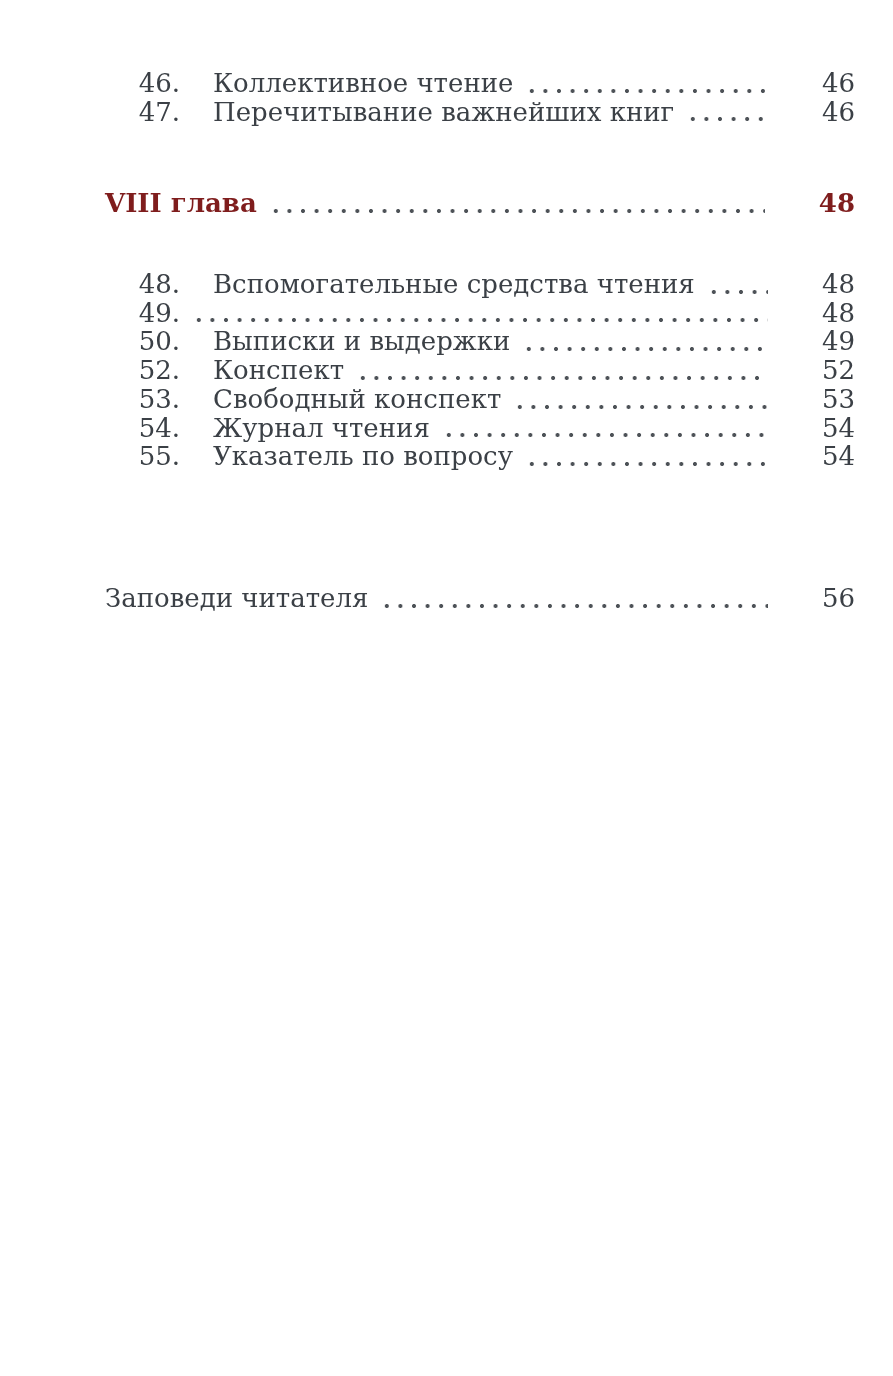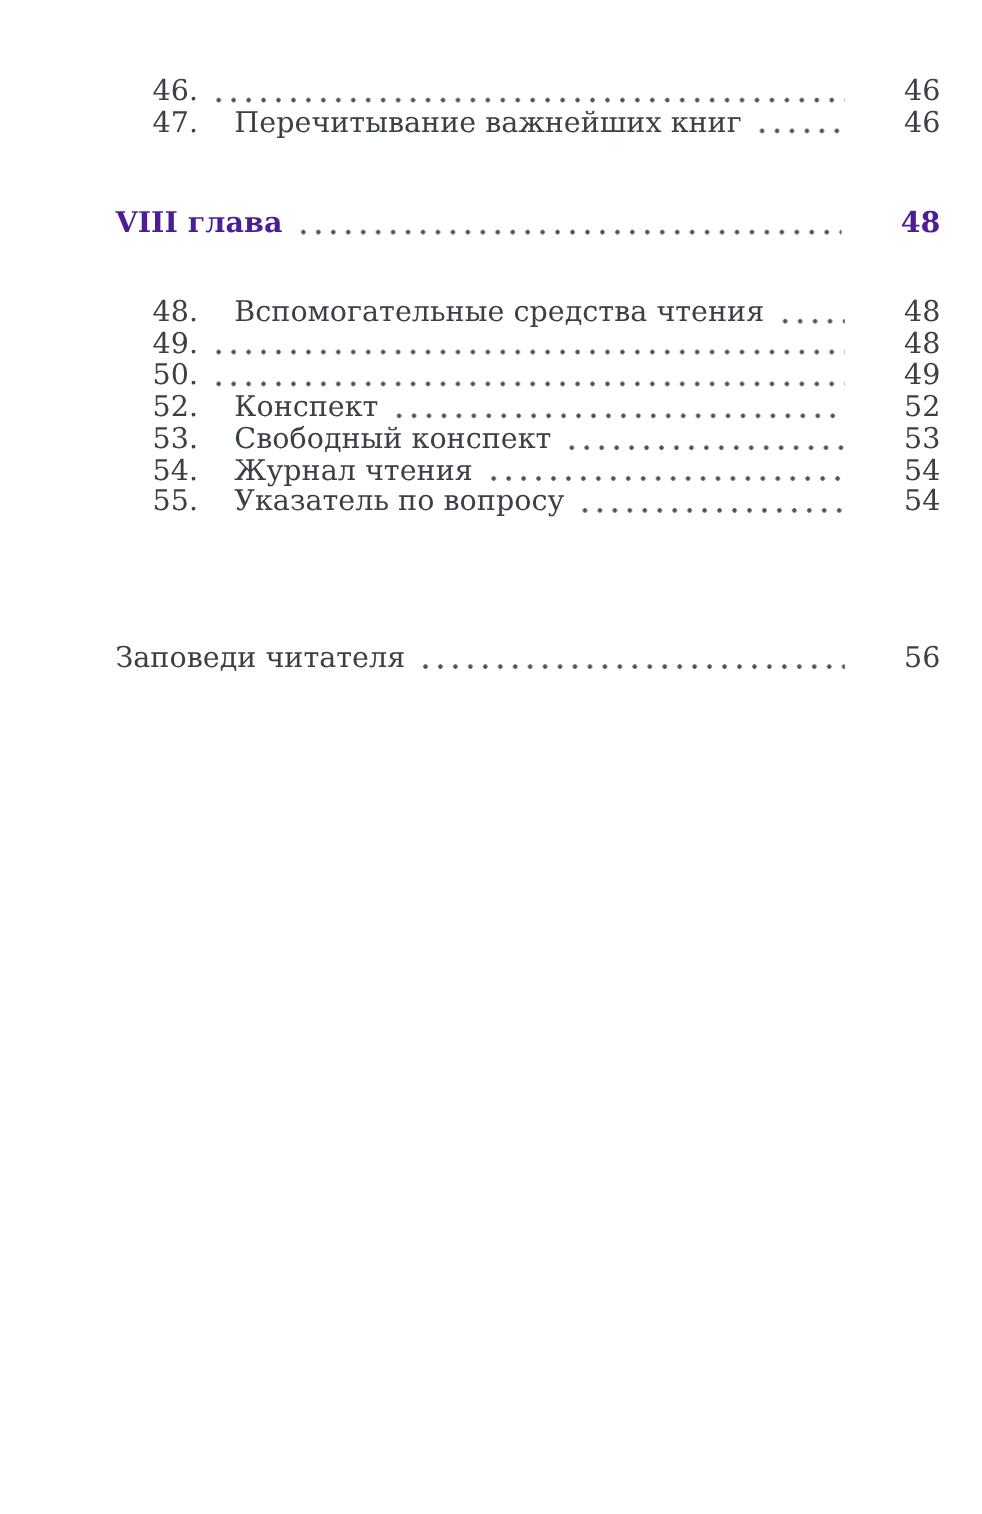--- a/index.html
+++ b/index.html
@@ -40,21 +40,21 @@
   }
   .toc-row .title {
     margin-left: 33px;
     flex: 0 0 auto;
   }
   .toc-row.no-num .title {
     margin-left: 0;
   }
   .toc-row.bold {
     font-weight: bold;
-    color: #4c1d95;
+    color: #7f1d1d;
   }
   .dots {
     flex: 1 1 auto;
     align-self: stretch;
     margin: 0 6px 0 10px;
     background-image: radial-gradient(circle, #4d5257 1.7px, rgba(77,82,87,0) 2.3px);
     background-size: 13.6px 6px;
     background-repeat: repeat-x;
     background-position: left 2px bottom 4px;
   }
@@ -65,20 +65,21 @@
   }
 </style>
 </head>
 <body>
 
 <div class="page">
 
   <div class="toc toc-block-top">
     <div class="toc-row">
       <span class="num">46.</span>
+      <span class="title">Коллективное чтение</span>
       <span class="dots"></span>
       <span class="pg">46</span>
     </div>
     <div class="toc-row">
       <span class="num">47.</span>
       <span class="title">Перечитывание важнейших книг</span>
       <span class="dots"></span>
       <span class="pg">46</span>
     </div>
   </div>
@@ -98,20 +99,21 @@
       <span class="dots"></span>
       <span class="pg">48</span>
     </div>
     <div class="toc-row">
       <span class="num">49.</span>
       <span class="dots"></span>
       <span class="pg">48</span>
     </div>
     <div class="toc-row">
       <span class="num">50.</span>
+      <span class="title">Выписки и выдержки</span>
       <span class="dots"></span>
       <span class="pg">49</span>
     </div>
     <div class="toc-row">
       <span class="num">52.</span>
       <span class="title">Конспект</span>
       <span class="dots"></span>
       <span class="pg">52</span>
     </div>
     <div class="toc-row">

